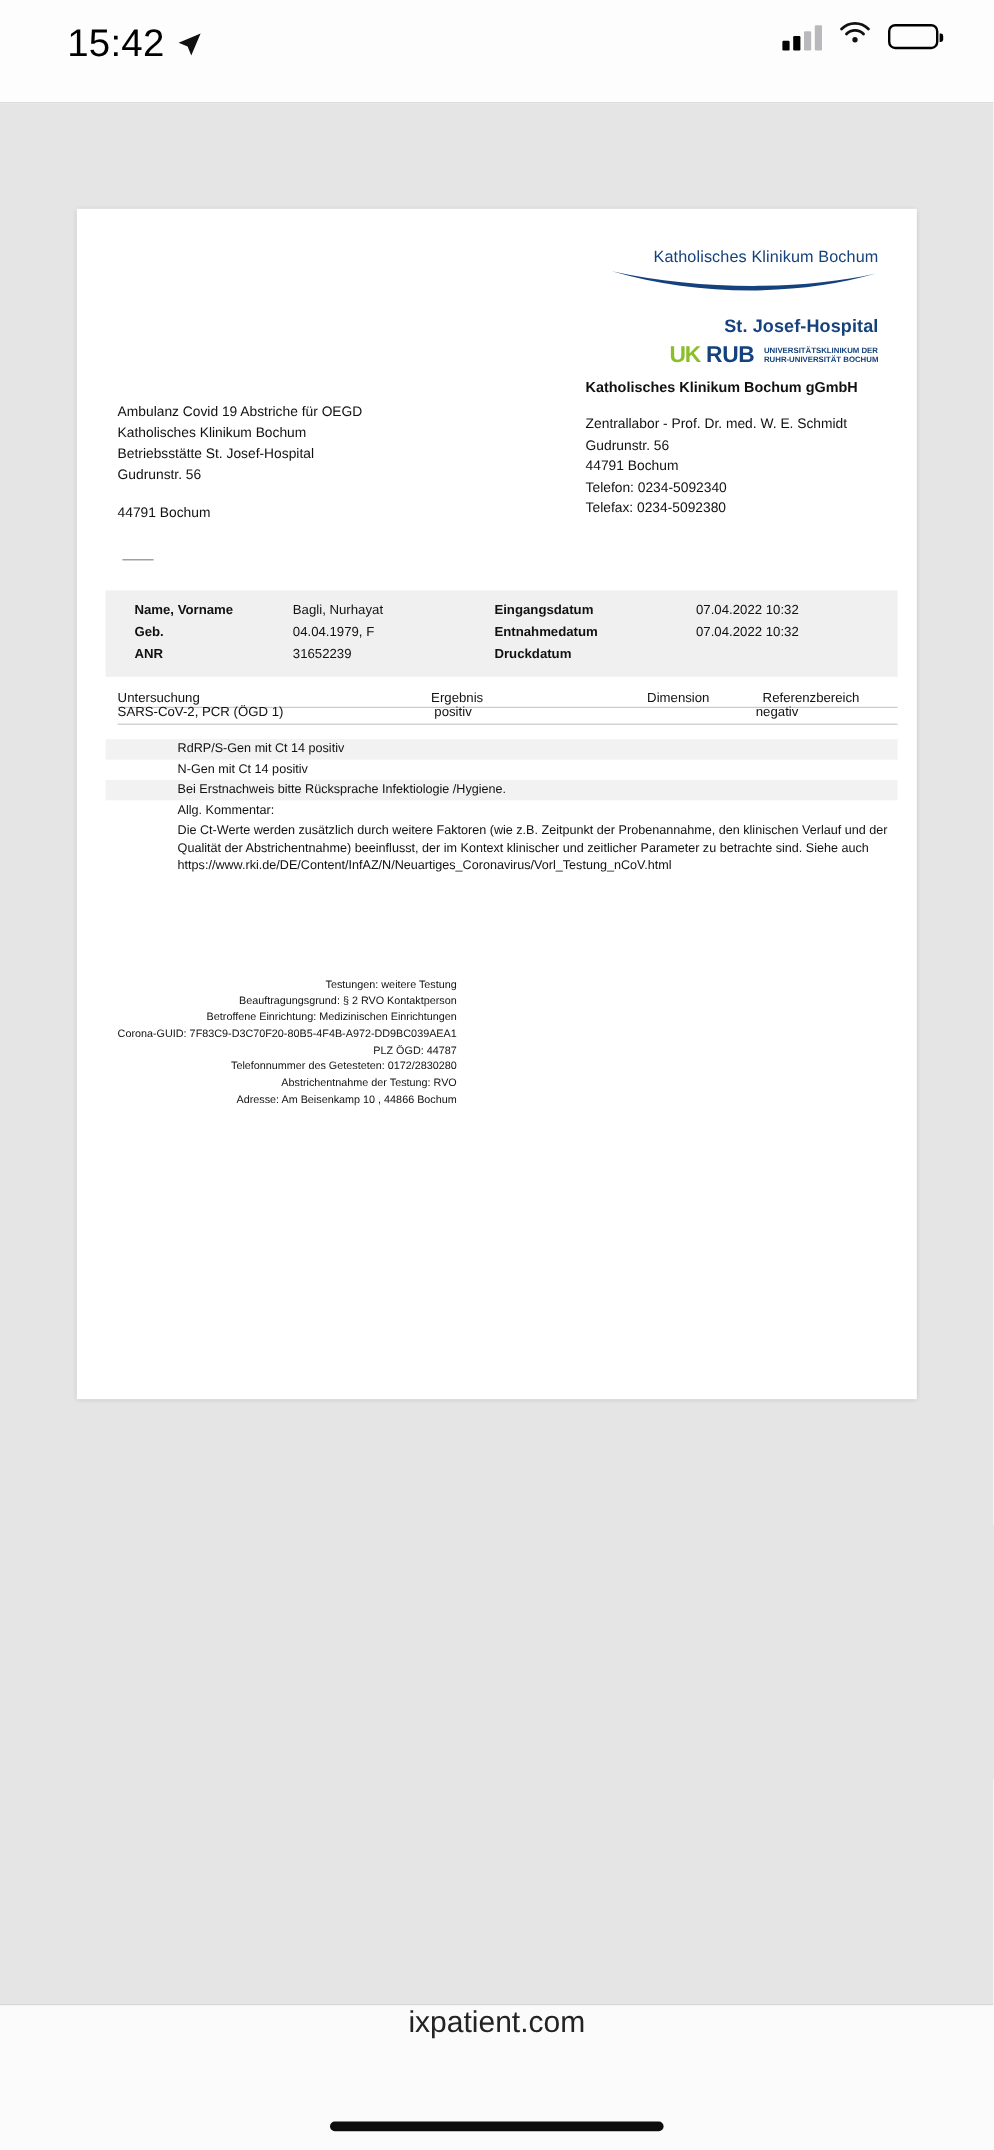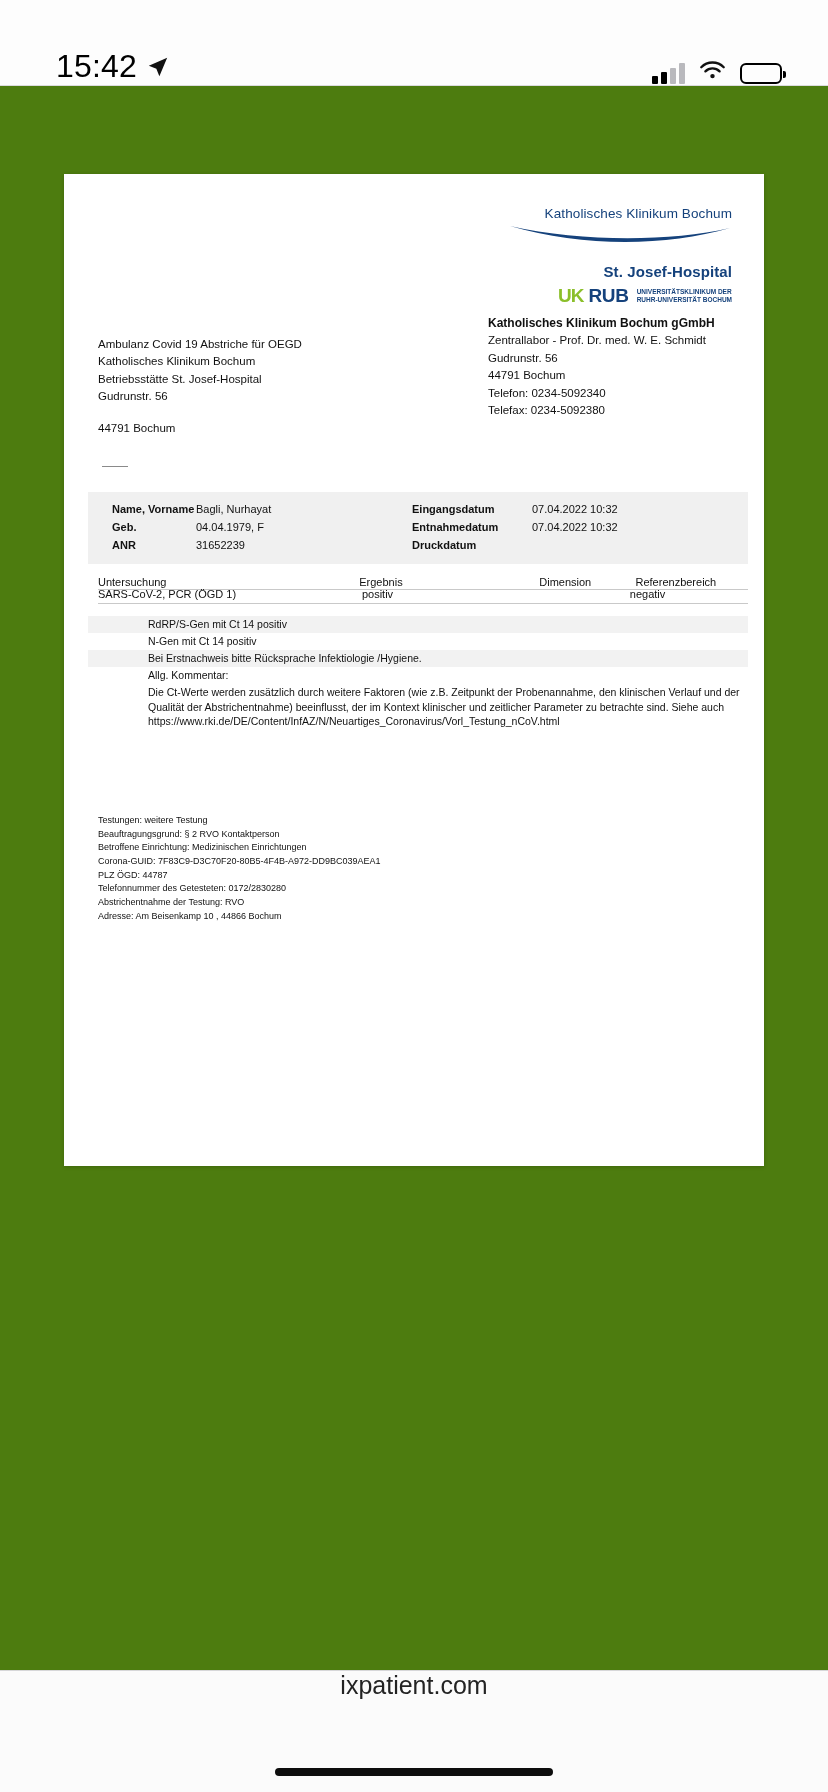--- a/index.html
+++ b/index.html
@@ -9,21 +9,21 @@
     font-family: "Liberation Sans", sans-serif;
     overflow: hidden;
   }
   body { display: flex; flex-direction: column; }
 
   
   .statusbar {
     height: 86px;
     background: #fdfdfd;
     display: flex;
-    align-items: flex-end;
+    align-items: flex-start;
     justify-content: space-between;
     padding: 18px 46px 0 56px;
     flex: 0 0 auto;
     border-bottom: 1px solid #dcdcde;
   }
   .status-left { display: flex; align-items: center; gap: 10px; }
   .status-time { font-size: 32px; font-weight: 500; color: #000; letter-spacing: .2px; }
   .loc-icon { width: 22px; height: 22px; display: block; }
   .status-right { display: flex; align-items: center; gap: 14px; }
   .sig-bars { display: flex; align-items: flex-end; gap: 3px; height: 22px; }
@@ -39,21 +39,21 @@
   }
   .battery::after {
     content: ""; position: absolute; right: -6px; top: 6px;
     width: 3px; height: 7px; background: #000; border-radius: 0 2px 2px 0;
   }
   .battery .lvl { height: 100%; background: #000; border-radius: 3px; width: 55%; }
 
   
   .viewport {
     flex: 1 1 auto;
-    background: #4d7c0f;
+    background: #e5e5e5;
     position: relative;
     overflow: hidden;
     display: flex;
     justify-content: center;
     padding-top: 88px;
   }
 
   .sheet {
     width: 700px;
     height: 992px;
@@ -99,38 +99,38 @@
     left: 34px; top: 162px;
     font-size: 11.5px; line-height: 1.52; color: #111;
   }
   .addr-block .gap { height: 14px; }
 
   .lab-block {
     position: absolute;
     left: 424px; top: 140px;
     font-size: 11.5px; line-height: 1.52; color: #111;
   }
-  .lab-title { font-weight: 700; font-size: 12px; }
+  .lab-title { font-weight: 700; font-size: 12px; margin-bottom: 14px; }
 
   .tiny-rule {
     position: absolute; left: 38px; top: 292px;
     width: 26px; height: 1px; background: #8a8a8a;
   }
 
   
   .patient-band {
     position: absolute;
     left: 24px; right: 16px; top: 318px;
     background: #f0f0f0;
     padding: 8px 20px 10px 24px;
     display: flex;
     font-size: 11px;
     line-height: 1.65;
   }
-  .pb-col { display: flex; }
+  .pb-col { display: flex; gap: 48px; }
   .pb-col.a { width: 300px; }
   .pb-labels { font-weight: 700; width: 84px; }
   .pb-labels.wide { width: 120px; }
   .pb-vals { }
   .pb-row { white-space: nowrap; }
 
   
   .res-head {
     position: absolute; left: 34px; right: 16px; top: 402px;
     display: flex; font-size: 11px; border-bottom: 1px solid #c9c9c9;
@@ -164,21 +164,21 @@
   .cmt-line:nth-child(odd) { background: #f2f2f2; }
   .cmt-line .lbl { width: 50px; font-weight: 700; }
   .cmt-line .txt { flex: 1; }
   .cmt-multi { display: flex; padding: 1px 0 1px 10px; }
   .cmt-multi .lbl { width: 50px; }
   .cmt-multi .txt { flex: 1; }
 
   
   .meta {
     position: absolute; left: 34px; top: 640px;
-    font-size: 9px; line-height: 1.52; color: #111;
+    font-size: 9px; line-height: 1.52; color: #111; text-align: right;
   }
 
   
   .bottombar {
     flex: 0 0 auto;
     height: 122px;
     background: #fbfbfb;
     border-top: 1px solid #d7d7d9;
     display: flex;
     align-items: flex-start;

